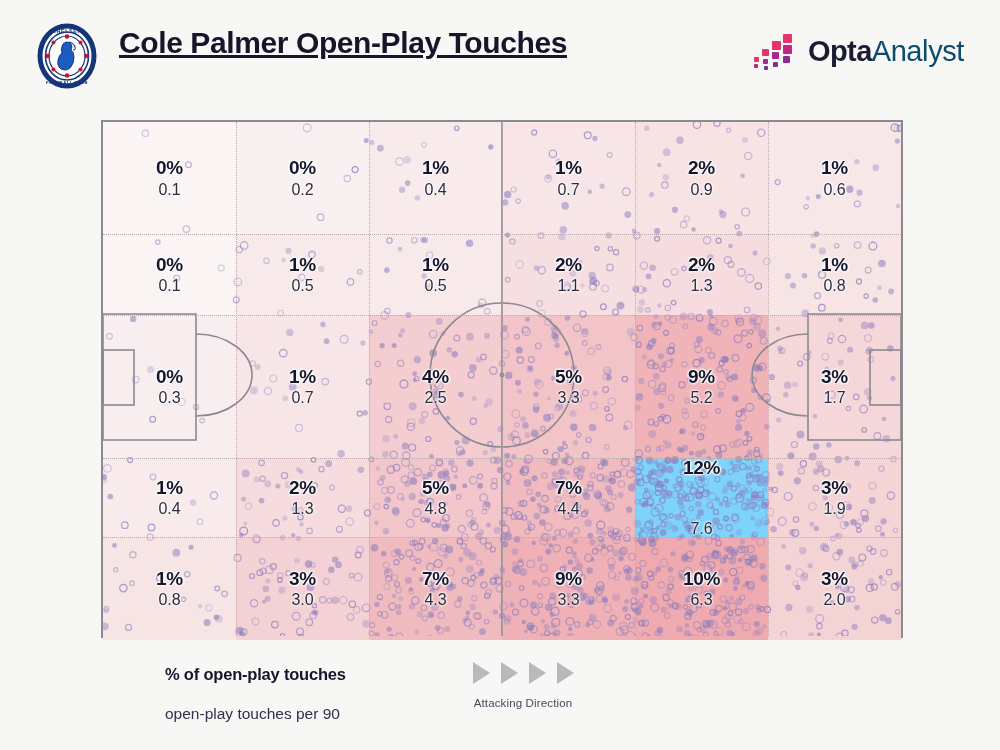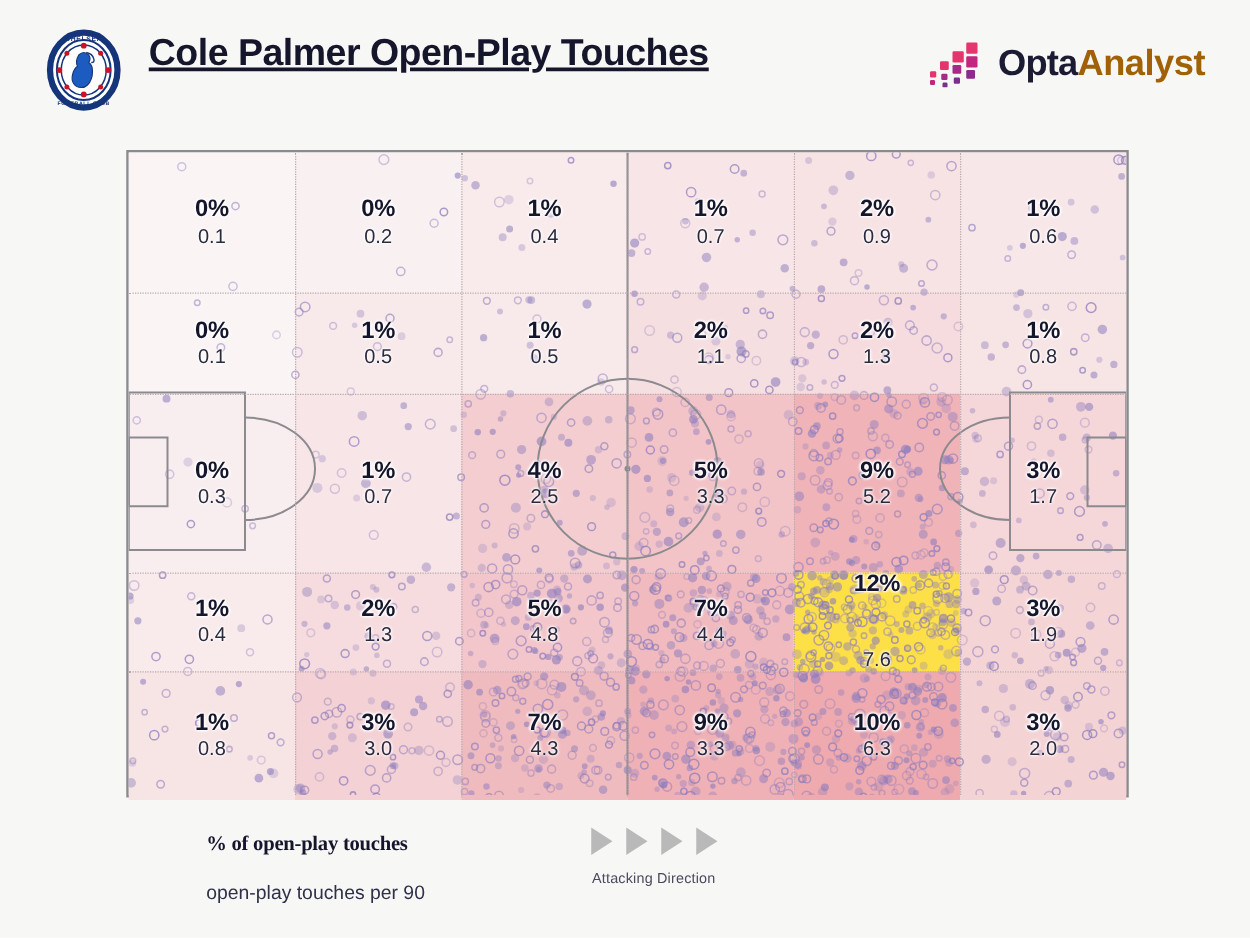--- a/index.html
+++ b/index.html
@@ -27,21 +27,21 @@
   }
   #sub-title {
     font-size:14.5px; color:#3a3a52; margin-top:5px;
     letter-spacing:0.1px; white-space:nowrap;
   }
 
   #opta-logo { position:absolute; right:36px; top:32px; display:flex; align-items:center; gap:9px; }
   #opta-mark { width:46px; height:38px; }
   #opta-word { font-size:29px; line-height:1; white-space:nowrap; }
   #opta-word .o-bold { font-weight:bold; color:#1b1b33; letter-spacing:-0.6px; }
-  #opta-word .o-light { font-weight:bold; color:#a16207; letter-spacing:-0.4px; }
+  #opta-word .o-light { font-weight:normal; color:#0c4a6e; letter-spacing:-0.4px; }
 
   
   #pitch-wrap {
     position:absolute; left:101px; top:120px; width:802px; height:518px;
   }
   #pitch {
     position:absolute; inset:0;
     border:2px solid #8a8a8f;
     background:#fbfafa;
   }
@@ -73,21 +73,21 @@
   .hline { position:absolute; left:0; right:0; height:1px; border-top:1px dotted #b9a9ad; z-index:3; }
 
   
   #dots { position:absolute; inset:0; z-index:2; pointer-events:none; }
 
   
   #markings { position:absolute; inset:0; z-index:3; pointer-events:none; }
 
   
   #legend { position:absolute; left:165px; top:665px; }
-  #legend-main { font-size:16.5px; font-weight:bold; color:#15152b; letter-spacing:-0.2px;font-family:Liberation Serif, serif; }
+  #legend-main { font-size:16.5px; font-weight:bold; color:#15152b; letter-spacing:-0.2px; }
   #legend-sub  { font-size:15.5px; color:#30304a; margin-top:21px; }
 
   #direction { position:absolute; left:448px; top:662px; text-align:center; width:150px; }
   #arrows { display:flex; gap:11px; justify-content:center; align-items:center; }
   .arrow {
     width:0; height:0;
     border-top:11px solid transparent;
     border-bottom:11px solid transparent;
     border-left:17px solid #b9b9b9;
   }
@@ -228,21 +228,21 @@
           <div class="per90">1.3</div>
         </div>
         <div class="cell" style="background: rgb(242, 198, 202);">
           <div class="pct">5%</div>
           <div class="per90">4.8</div>
         </div>
         <div class="cell" style="background: rgb(240, 186, 190);">
           <div class="pct">7%</div>
           <div class="per90">4.4</div>
         </div>
-        <div class="cell" style="background: #fde047; gap: 40px;">
+        <div class="cell" style="background: #7dd3fc; gap: 40px;">
           <div class="pct">12%</div>
           <div class="per90">7.6</div>
         </div>
         <div class="cell" style="background: rgb(245, 212, 214);">
           <div class="pct">3%</div>
           <div class="per90">1.9</div>
         </div>
         <div class="cell" style="background: rgb(247, 228, 229);">
           <div class="pct">1%</div>
           <div class="per90">0.8</div>

